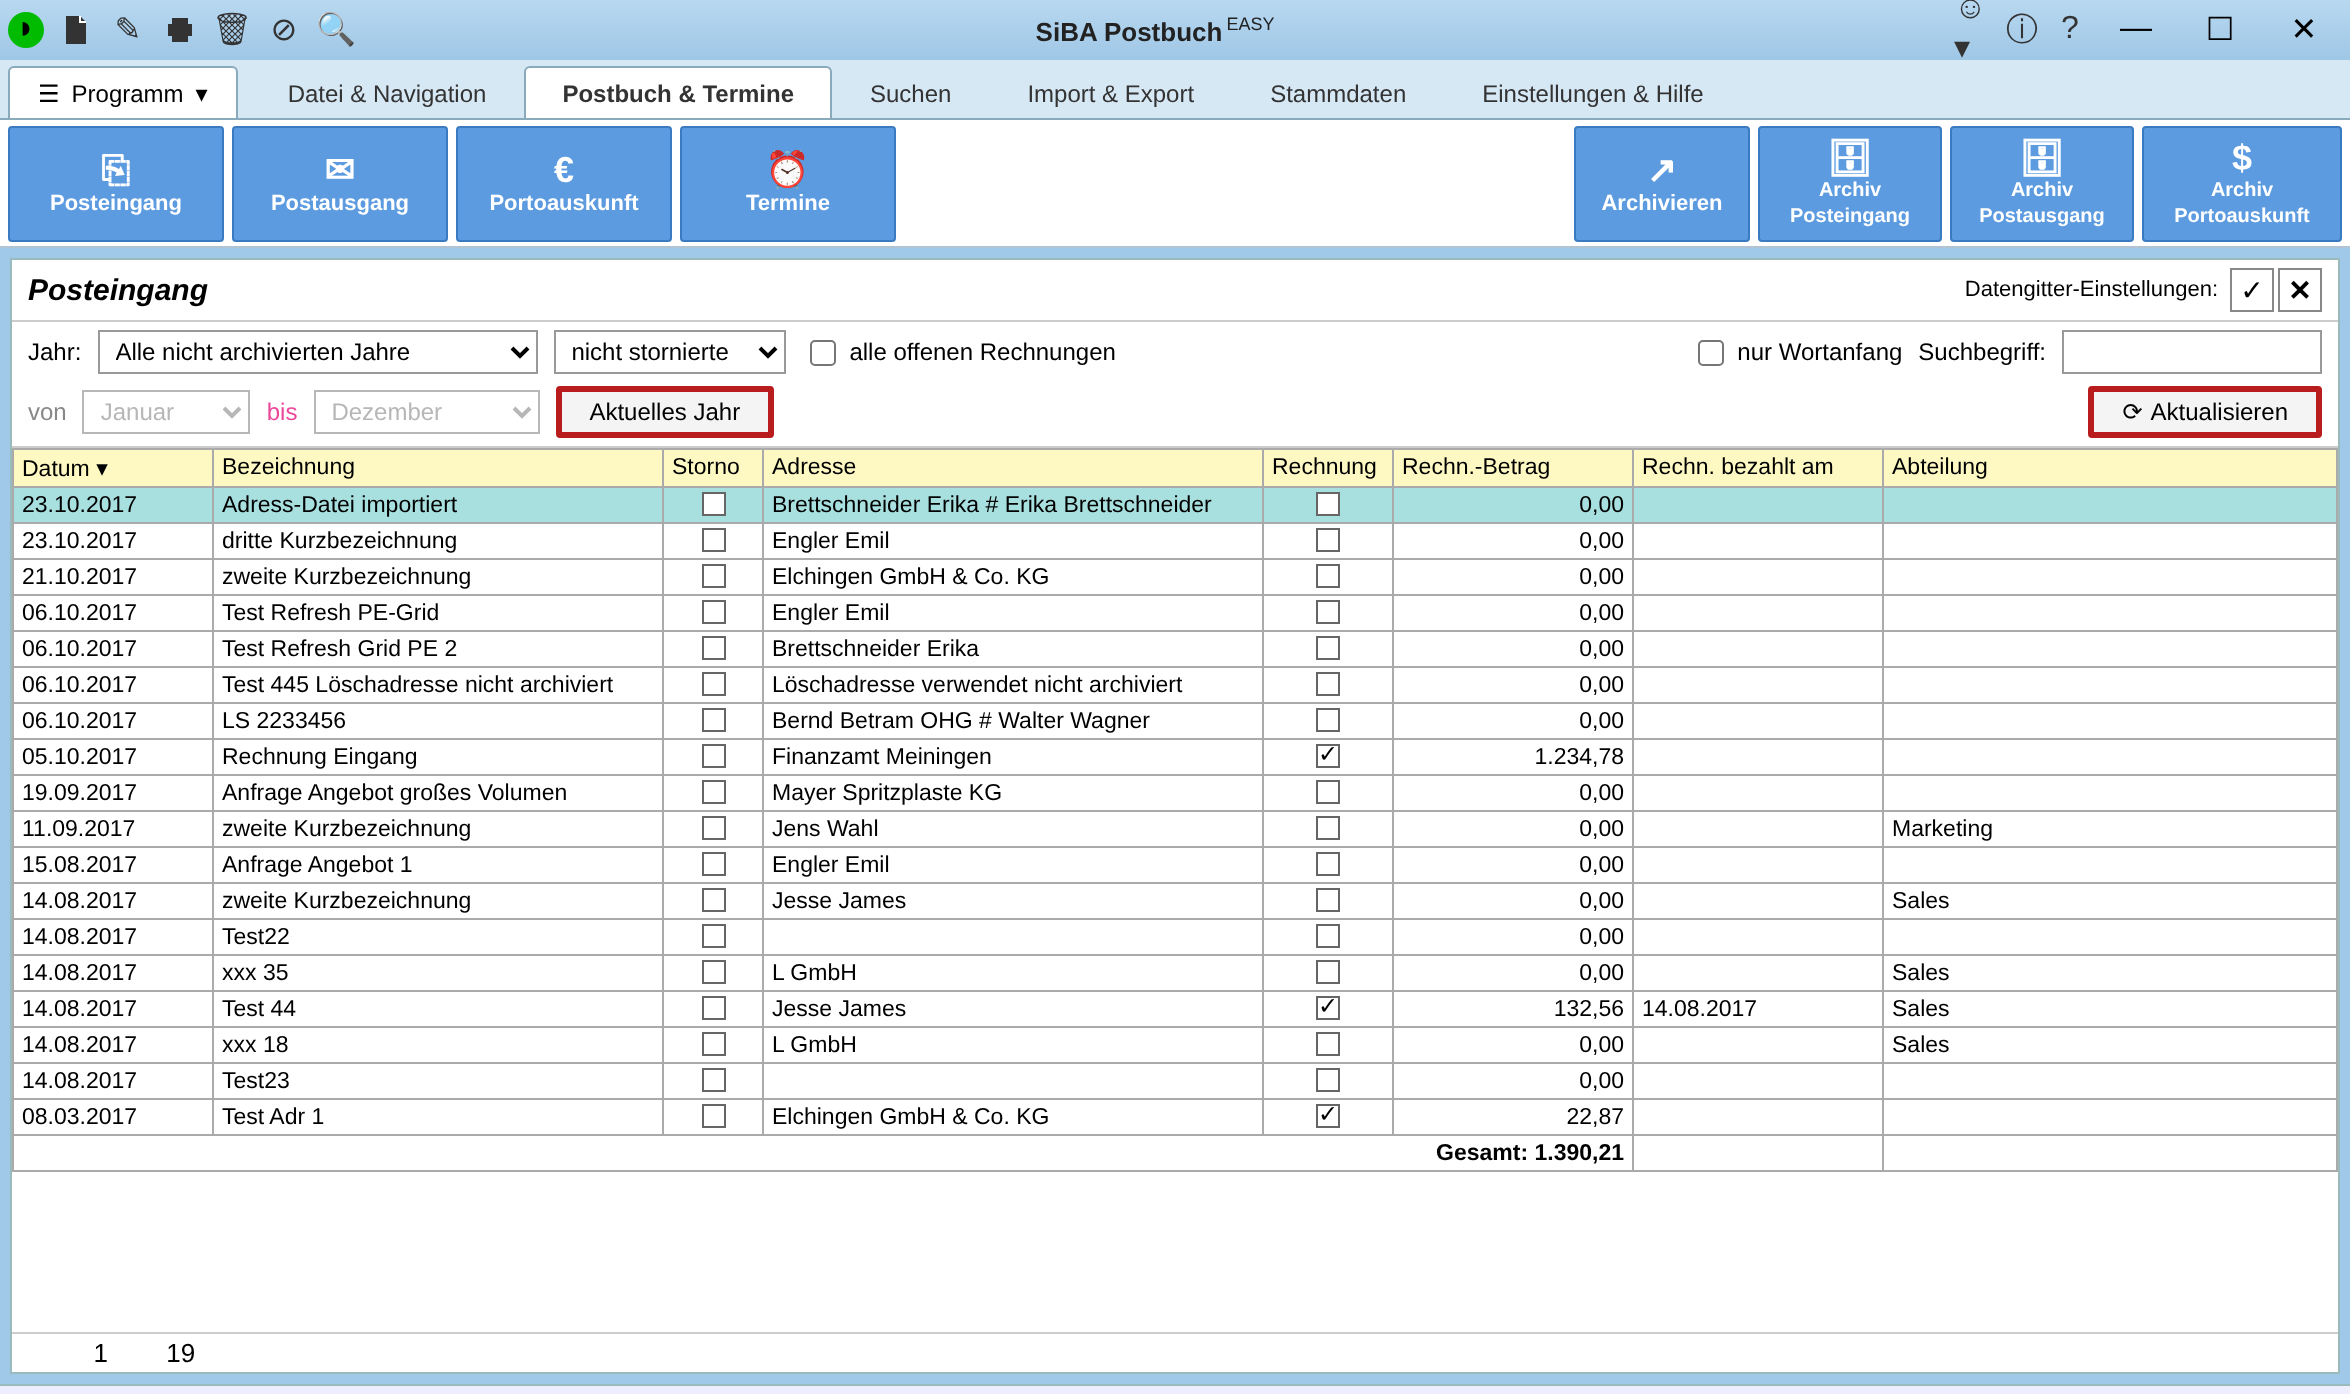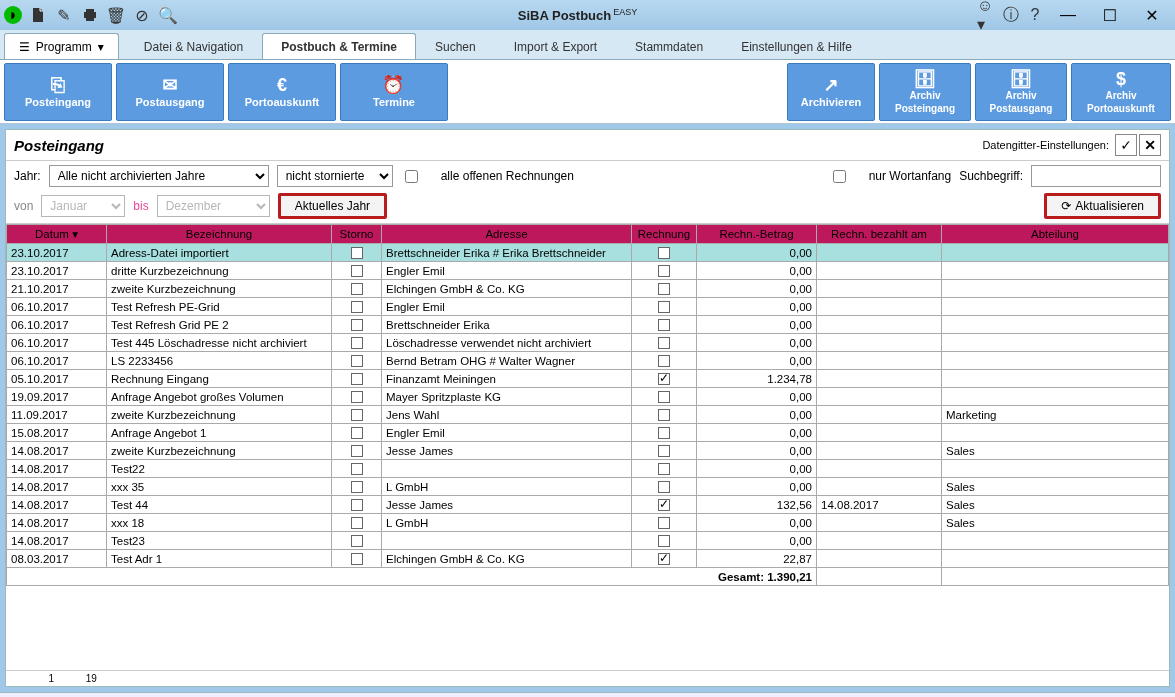--- a/index.html
+++ b/index.html
@@ -26,35 +26,35 @@
 .section-title-row { display:flex; align-items:center; padding:4px 8px; border-bottom:1px solid #ccc;}
 .section-title { font-weight:bold; font-style:italic; font-size:15px; flex:1;}
 .grid-settings-label { font-size:11px; margin-right:4px;}
 .sq-btn { width:22px; height:22px; border:1px solid #888; background:#fff; display:flex; align-items:center; justify-content:center; font-size:14px; margin-left:2px; cursor:pointer;}
 
 .filters { padding:4px 8px; border-bottom:1px solid #ccc; display:flex; flex-direction:column; gap:6px; font-size:12px;}
 .filter-row { display:flex; align-items:center; gap:8px; }
 .filter-row label { font-size:12px; }
 select, input[type=text] { border:1px solid #999; font-size:12px; padding:2px 4px; background:#fff; height:22px;}
 .btn { border:3px solid #b91c1c; background:#f4f4f4; padding:3px 14px; font-size:12px; cursor:pointer; border-radius:2px; display:inline-flex; align-items:center; gap:4px;}
-.chk { display:flex; align-items:center; gap:20px; font-size:12px;}
+.chk { display:flex; align-items:center; gap:4px; font-size:12px;}
 .chk input { width:13px; height:13px; }
 
 .grid-wrap { flex:1; overflow:auto; }
 table.grid { border-collapse:collapse; width:100%; font-size:11.5px; table-layout:fixed;}
-table.grid th { background:#be185d; border:1px solid #aaa; padding:2px 4px; text-align:center; font-weight:normal; position:sticky; top:0; }
+table.grid th { background:#fef9c3; border:1px solid #aaa; padding:2px 4px; text-align:left; font-weight:normal; position:sticky; top:0; }
 table.grid td { border:1px solid #aaa; padding:1px 4px; height:18px; overflow:hidden; white-space:nowrap; text-overflow:ellipsis;}
 tr.sel td { background:#a8e0e0; }
 td.num { text-align:right; }
 td.cen { text-align:center; }
 .cbox { width:12px; height:12px; border:1px solid #666; display:inline-block; background:#fff; vertical-align:middle; position:relative;}
 .cbox.checked::after { content:"✓"; position:absolute; top:-3px; left:0; font-size:12px; color:#000;}
 
 .summary-row td { font-weight:bold; text-align:right; border-top:2px solid #888;}
-.paginator { padding:2px 8px; font-size:10px; border-top:1px solid #ccc;}
+.paginator { padding:2px 8px; font-size:13px; border-top:1px solid #ccc;}
 
 .statusbar { height:30px; background:#eef; border-top:1px solid #9bb; display:flex; align-items:center; font-size:11px; color:#333; padding:0 8px; gap:20px;}
 .green-dot { width:18px; height:18px; border-radius:50%; background:#0b0; display:flex; align-items:center; justify-content:center;}
 </style>
 </head>
 <body>
 
 <div class="titlebar">
   <div class="left-tools">
     <span class="green-dot">◗</span>

